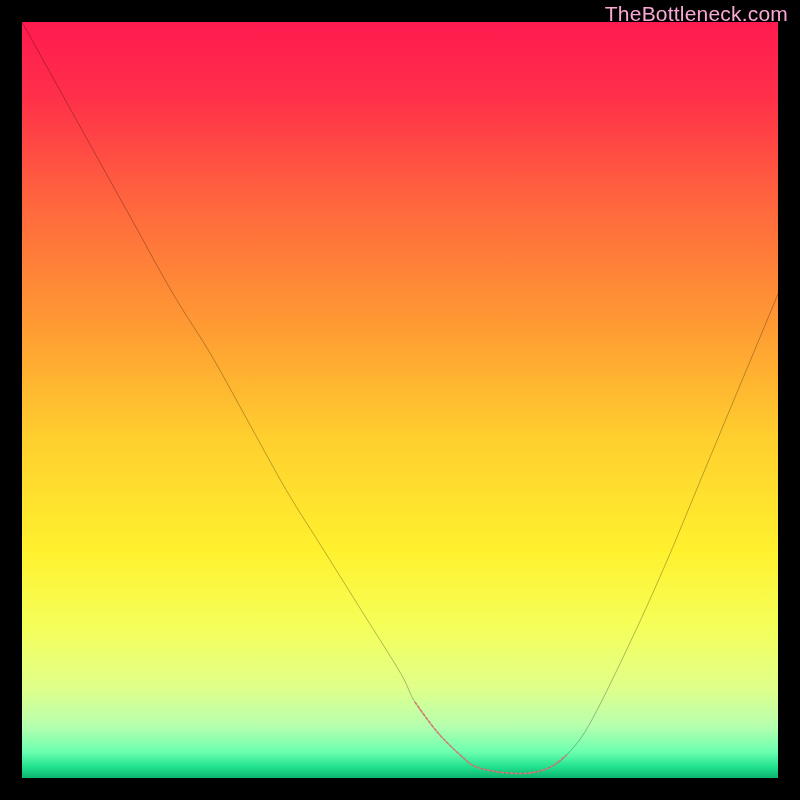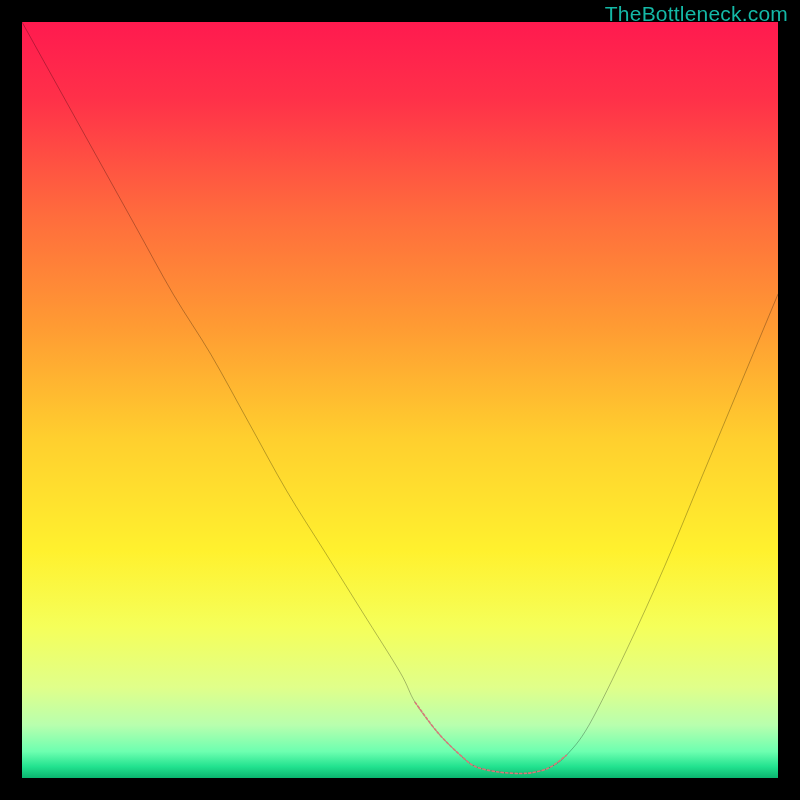--- a/index.html
+++ b/index.html
@@ -38,21 +38,21 @@
     top: 0;
     width: 100%;
     height: 100%;
   }
   .watermark {
     position: absolute;
     top: 2px;
     right: 12px;
     font-size: 21px;
     font-weight: 500;
-    color: #14b8a6;
+    color: #f9a8d4;
     letter-spacing: 0.2px;
     user-select: none;
   }
 </style>
 </head>
 <body>
 
 <div class="stage">
   <div class="plot-area">
     <svg class="gradient-bg" viewBox="0 0 100 100" preserveAspectRatio="none">

